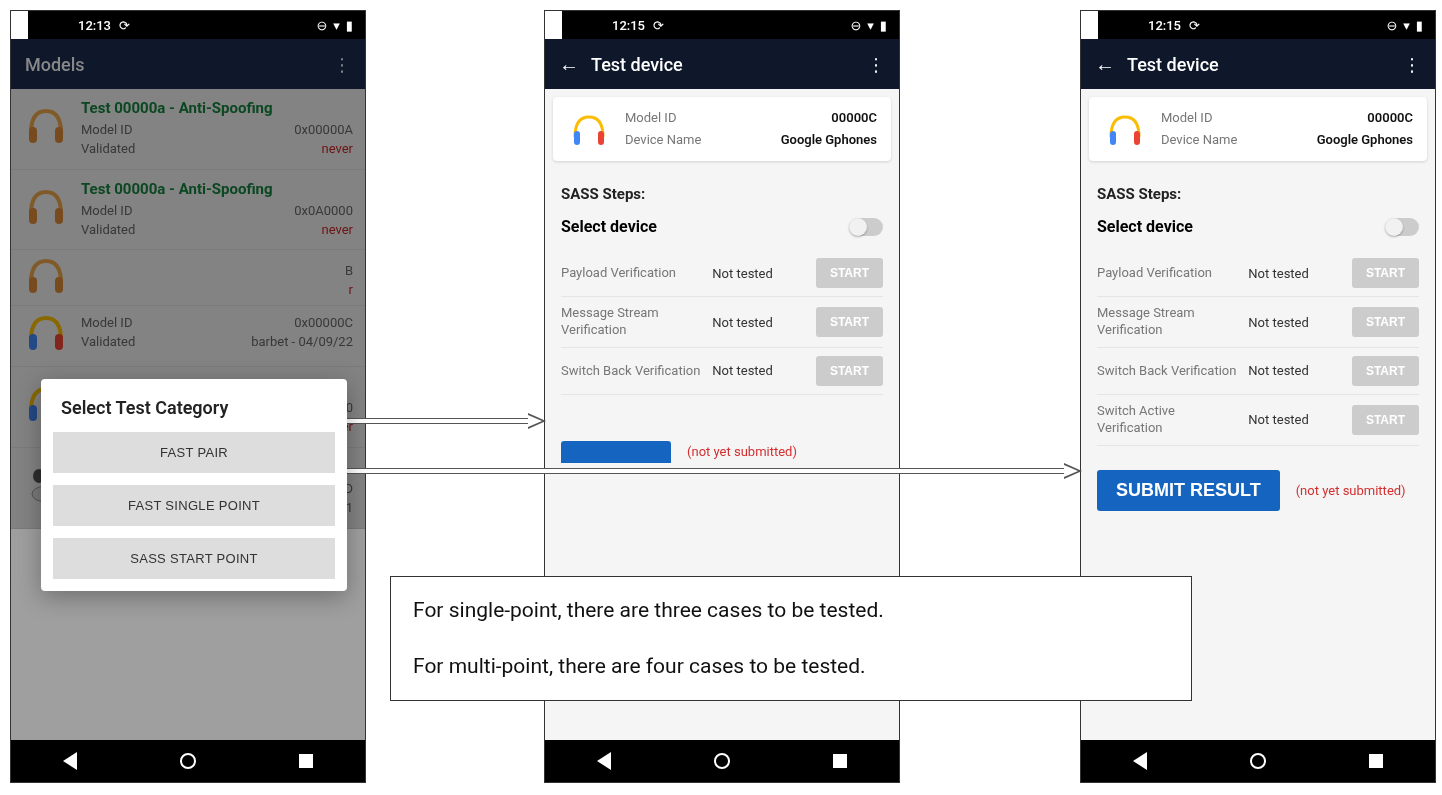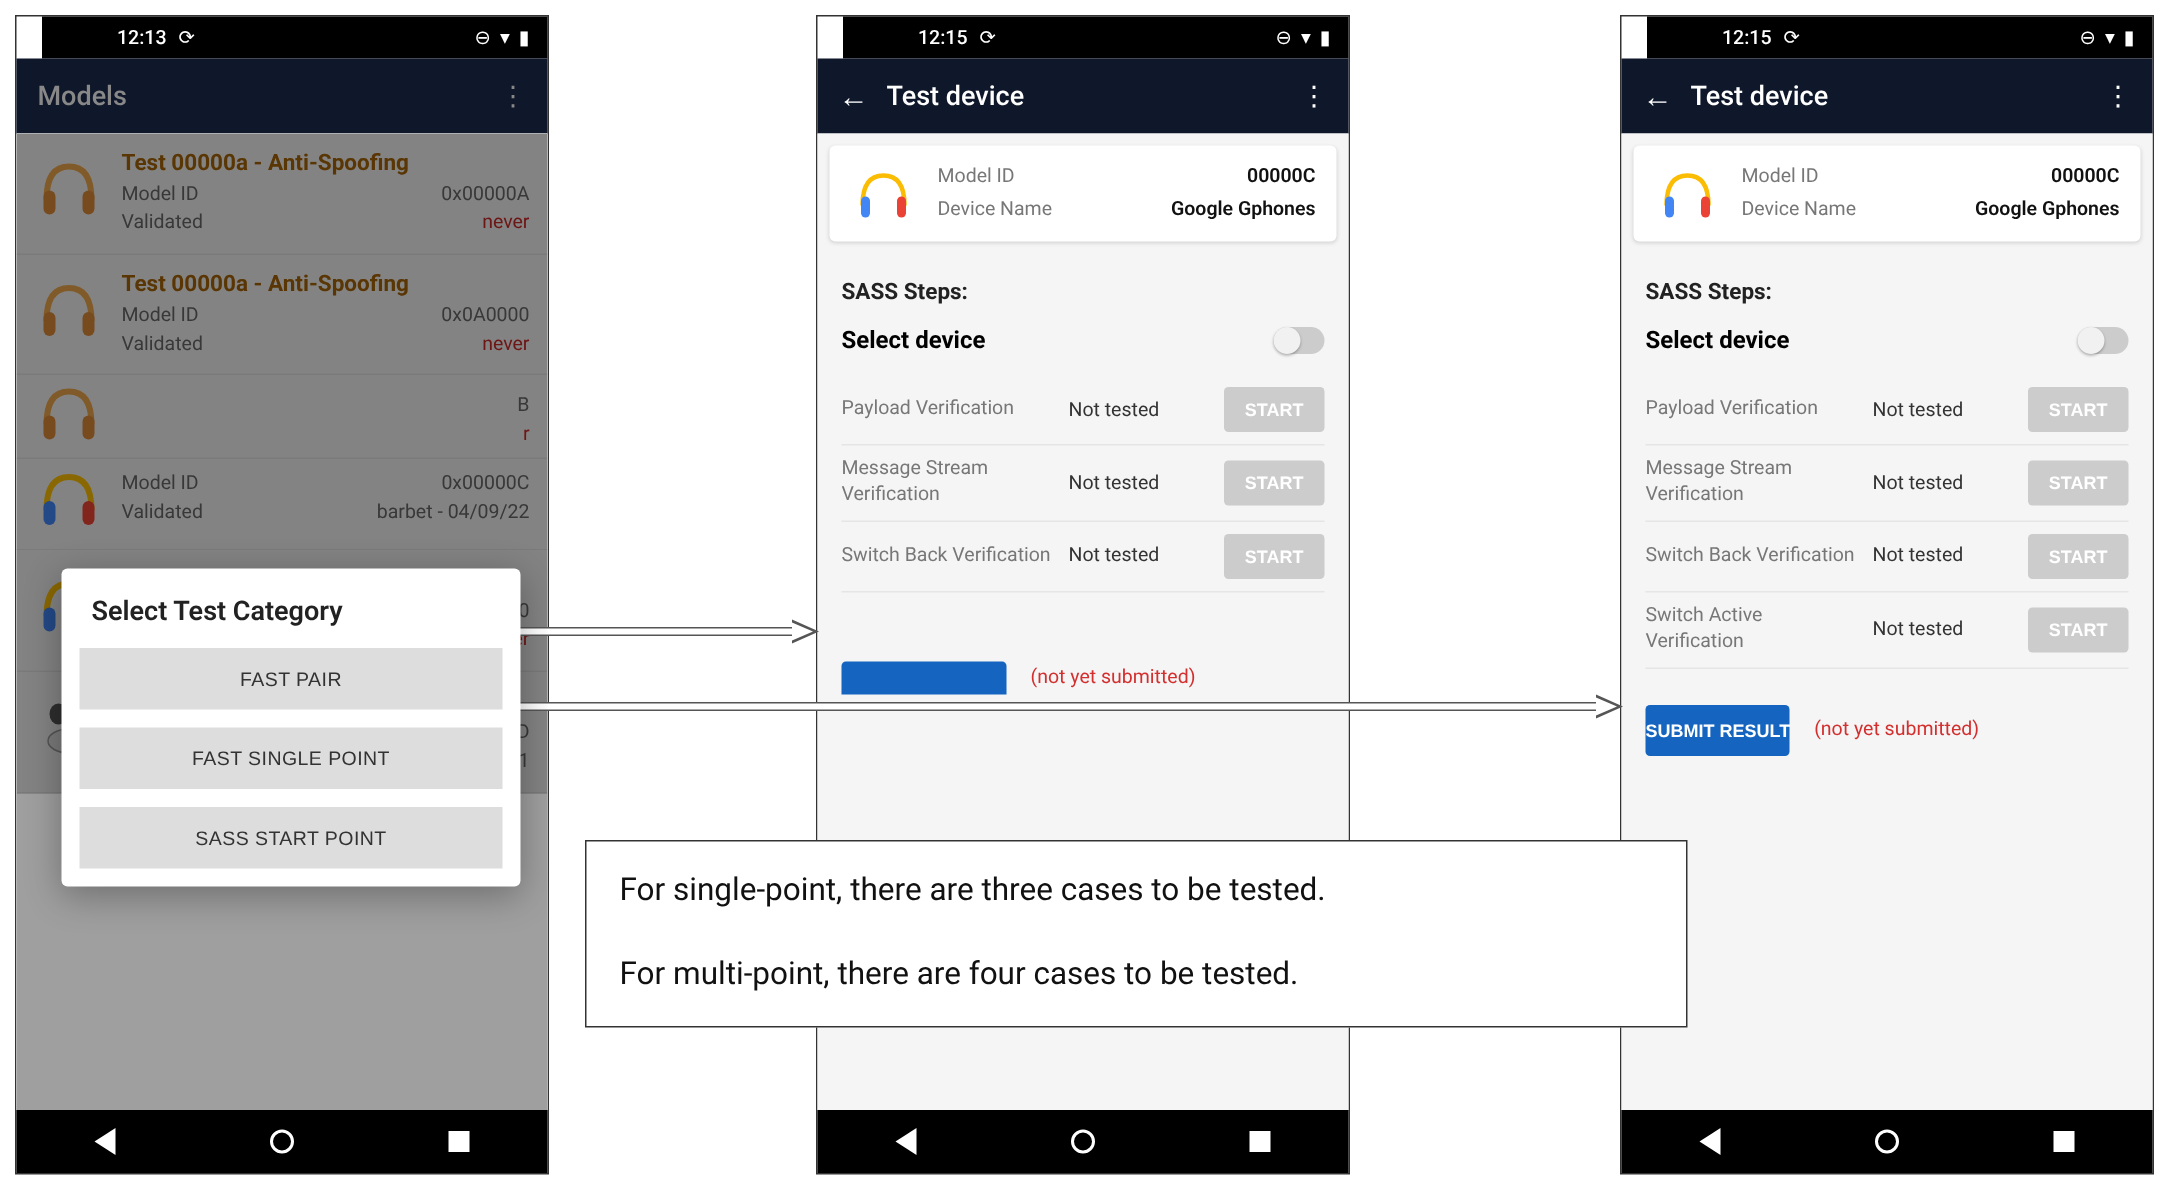--- a/index.html
+++ b/index.html
@@ -62,21 +62,21 @@
   .models-list { filter: brightness(0.85); }
   .model-row {
     background: #eee;
     border-bottom: 1px solid #ddd;
     padding: 10px 12px 10px 10px;
     display: flex;
     gap: 10px;
   }
   .model-icon { width: 50px; height: 50px; flex-shrink:0; display:flex; align-items:center; justify-content:center; }
   .model-info { flex:1; }
-  .model-title { font-size: 15px; font-weight: 700; color:#a16207; margin-bottom:4px; }
+  .model-title { font-size: 15px; font-weight: 700; color:#15803d; margin-bottom:4px; }
   .model-kv { display:flex; justify-content:space-between; font-size:13px; color:#666; line-height:1.45; }
   .model-kv .v.red { color:#c62828; }
 
   .overlay {
     position:absolute; inset:0; background:rgba(0,0,0,0.35);
   }
   .dialog {
     position:absolute;
     left: 30px; right:18px; top: 290px;
     background:#fff;
@@ -124,21 +124,21 @@
   .test-row .name { flex:1.2; color:#777; line-height:1.3; }
   .test-row .status { flex:0.8; color:#333; }
   .start-btn {
     background:#ccc; color:#fff; border:none;
     padding:8px 14px; font-size:12px; font-weight:600;
     border-radius:3px;
   }
   .submit-row { display:flex; align-items:center; gap:16px; margin-top:24px;}
   .submit-btn {
     background:#1565c0; color:#fff; border:none;
-    padding:10px 0; font-size:12px; font-weight:600;
+    padding:10px 19px; font-size:18px; font-weight:600;
     border-radius:3px;
   }
   .submit-note { color:#d32f2f; font-size:13px; }
   .submit-trim {
     width:110px; height:22px; background:#1565c0; border-radius:3px 3px 0 0;
   }
   .arrow-body {
     position:absolute;
     background:#fff;
     border-top:1px solid #555;
@@ -488,16 +488,16 @@
     <div class="sq"></div>
   </div>
 </div>
 
 <div class="arrow-body" style="left:340px; top:418px; width:190px;"></div>
 <div class="arrow-head" style="left:528px; top:413px;"></div>
 
 <div class="arrow-body" style="left:340px; top:468px; width:726px;"></div>
 <div class="arrow-head" style="left:1064px; top:463px;"></div>
 
-<div class="caption" style="left:390px; top:560px; width:735px;">
+<div class="caption" style="left:390px; top:576px; width:802px;">
   <p>For single-point, there are three cases to be tested.</p>
   <p>For multi-point, there are four cases to be tested.</p>
 </div>
 
 </body></html>

